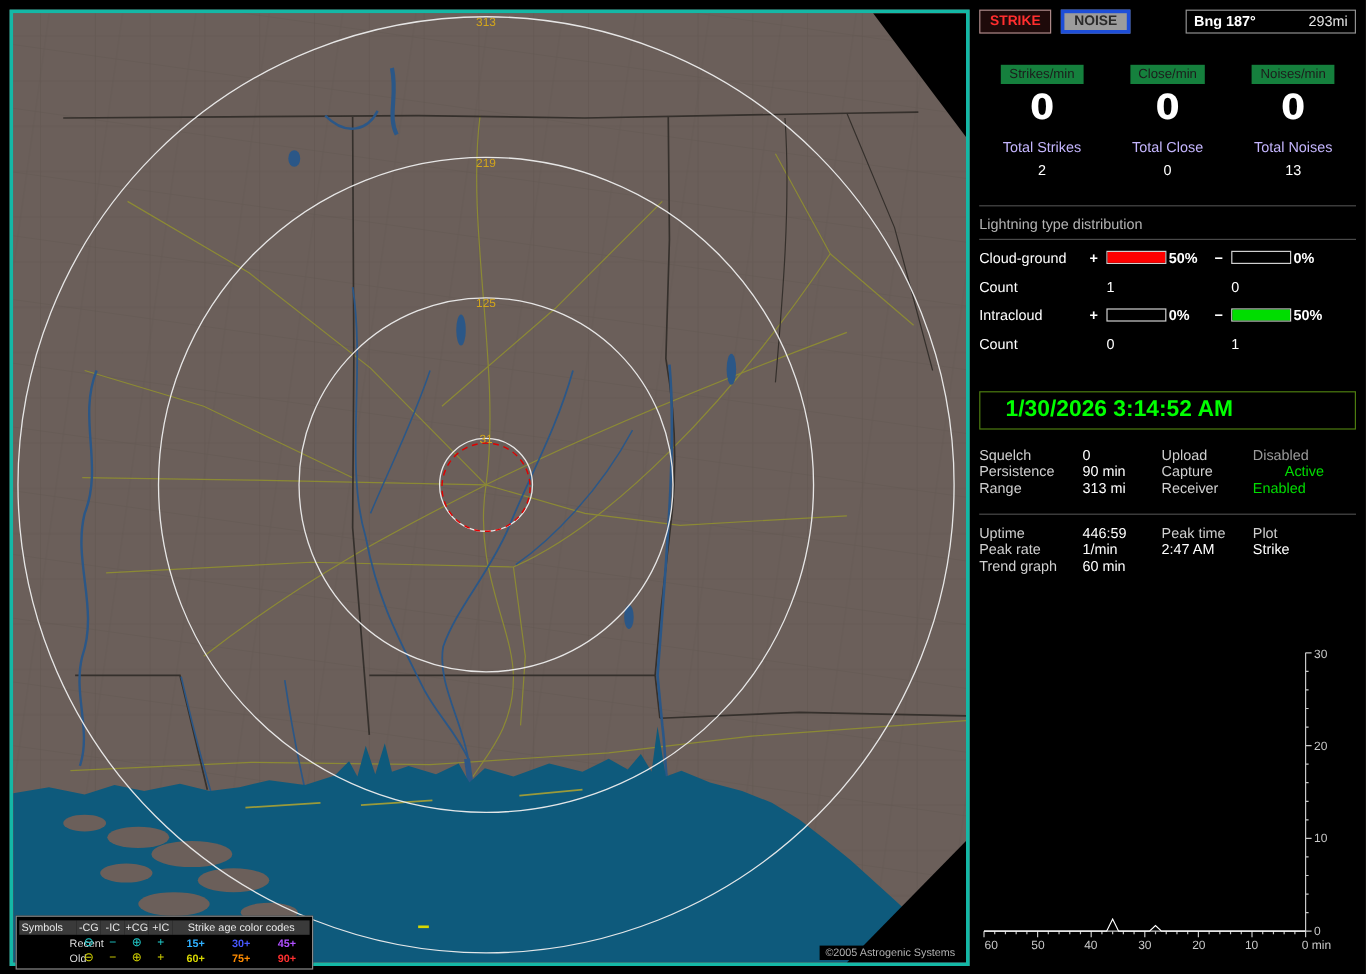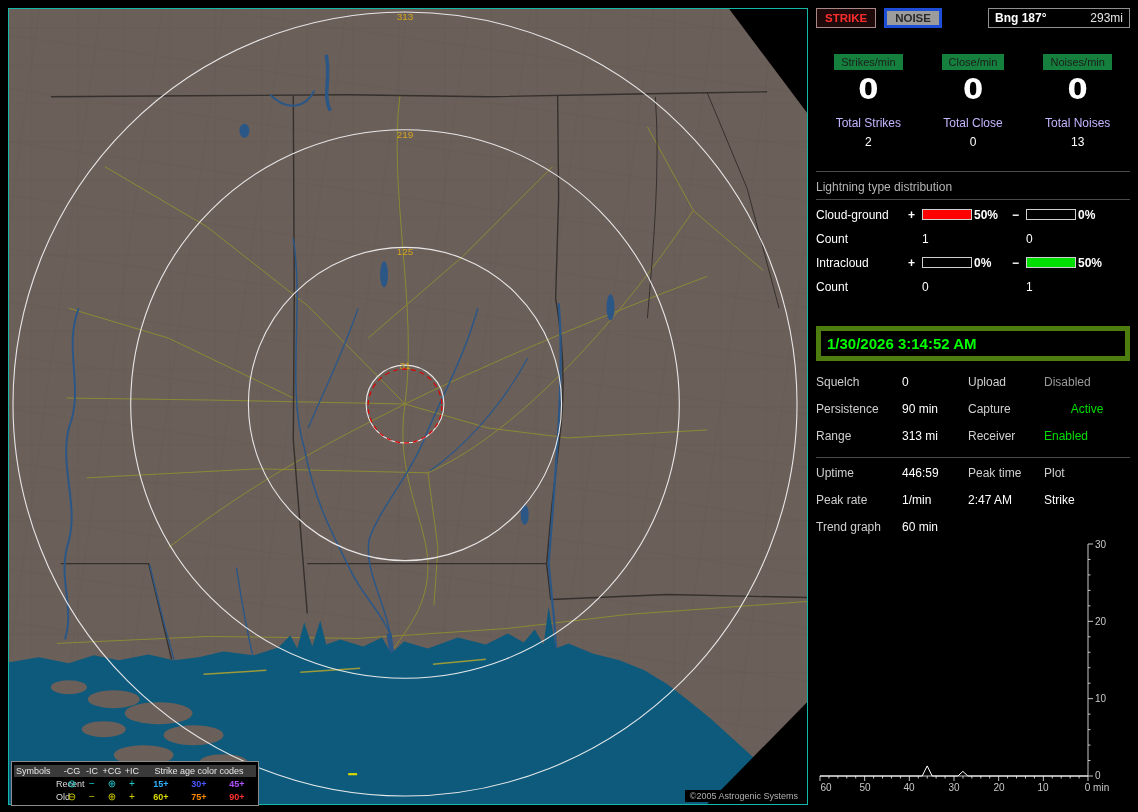--- a/index.html
+++ b/index.html
@@ -1,21 +1,21 @@
 <!DOCTYPE html>
 <html><head>
 <meta charset="utf-8">
 <style>
   html,body{margin:0;padding:0;background:#000;}
   body{width:1138px;height:812px;position:relative;overflow:hidden;
        font-family:"Liberation Sans",sans-serif;color:#fff;}
 
   
   .map{position:absolute;left:8px;top:8px;width:800px;height:797px;
-       background:#6b5f5a;border:1px solid #14b8a6;box-sizing:border-box;}
+       background:#6b5f5a;border:3px solid #14b8a6;box-sizing:border-box;}
   .map-svg{position:absolute;left:0;top:0;width:100%;height:100%;}
 
   .legend{position:absolute;left:2px;top:752px;background:#000;border:1px solid #8a8a8a;
           padding:2px;display:grid;grid-template-columns:48px 20px 20px 20px 20px 38px 38px 38px;
           grid-auto-rows:13px;font-size:9px;color:#ddd;align-items:center;}
   .legend .hdr{background:#3a3a3a;height:12px;display:flex;align-items:center;justify-content:center;color:#e8e8e8;}
   .legend .hdr.first{justify-content:flex-start;padding-left:2px;}
   .legend .age-hdr{grid-column:6/9;}
   .legend .cell{text-align:center;font-size:10px;line-height:11px;}
   .legend .lbl{text-align:left;padding-left:2px;margin-left:40px;}
@@ -47,23 +47,23 @@
   .sep2{height:1px;background:#4a4a4a;margin-top:14px;}
   .dtitle{color:#b4b4b4;margin-top:8px;padding-bottom:5px;border-bottom:1px solid #4a4a4a;}
   .drow{display:grid;grid-template-columns:92px 14px 52px 38px 14px 52px 30px;
         align-items:center;height:18px;margin-top:6px;}
   .dname{font-weight:normal;}
   .sign{font-weight:bold;}
   .bar{width:48px;height:9px;border:1px solid #d0d0d0;background:#000;display:block;}
   .fill{display:block;height:100%;width:0;}
   .pct{font-weight:bold;}
 
-  .clock{margin-top:30px;border:5px solid #4d7c0f;color:#00ff00;font-weight:bold;
-         font-size:15px;padding:4px 6px;background:#000;}
-  .grid4{display:grid;grid-template-columns:86px 66px 76px 86px;row-gap:13px;margin-top:14px;}
+  .clock{margin-top:30px;border:1px solid #4d7c0f;color:#00ff00;font-weight:bold;
+         font-size:19px;padding:4px 21px;background:#000;}
+  .grid4{display:grid;grid-template-columns:86px 66px 76px 86px;row-gap:0;margin-top:14px;}
   .grid4.stats{margin-top:8px;}
   .glabel{color:#cfcfcf;}
 
   .trend-svg{position:absolute;left:0;top:524px;width:314px;height:266px;}
   .trend-svg line{stroke:#c8c8c8;stroke-width:1;}
   .trend-svg text{fill:#c8c8c8;font-size:10px;font-family:"Liberation Sans",sans-serif;}
   #trend-line{stroke:#ffffff;fill:none;stroke-width:1;}
 </style>
 </head>
 <body>

